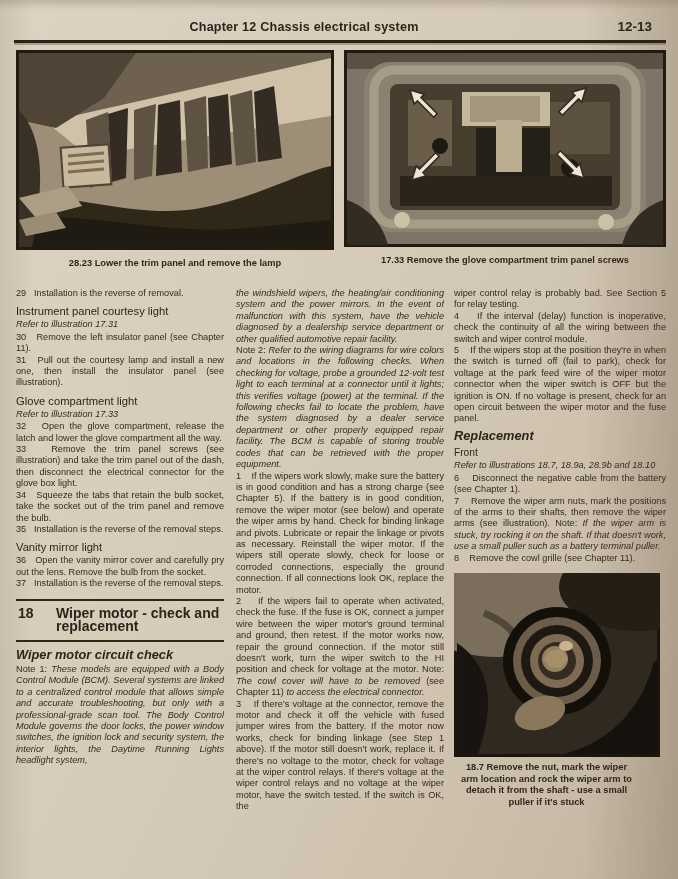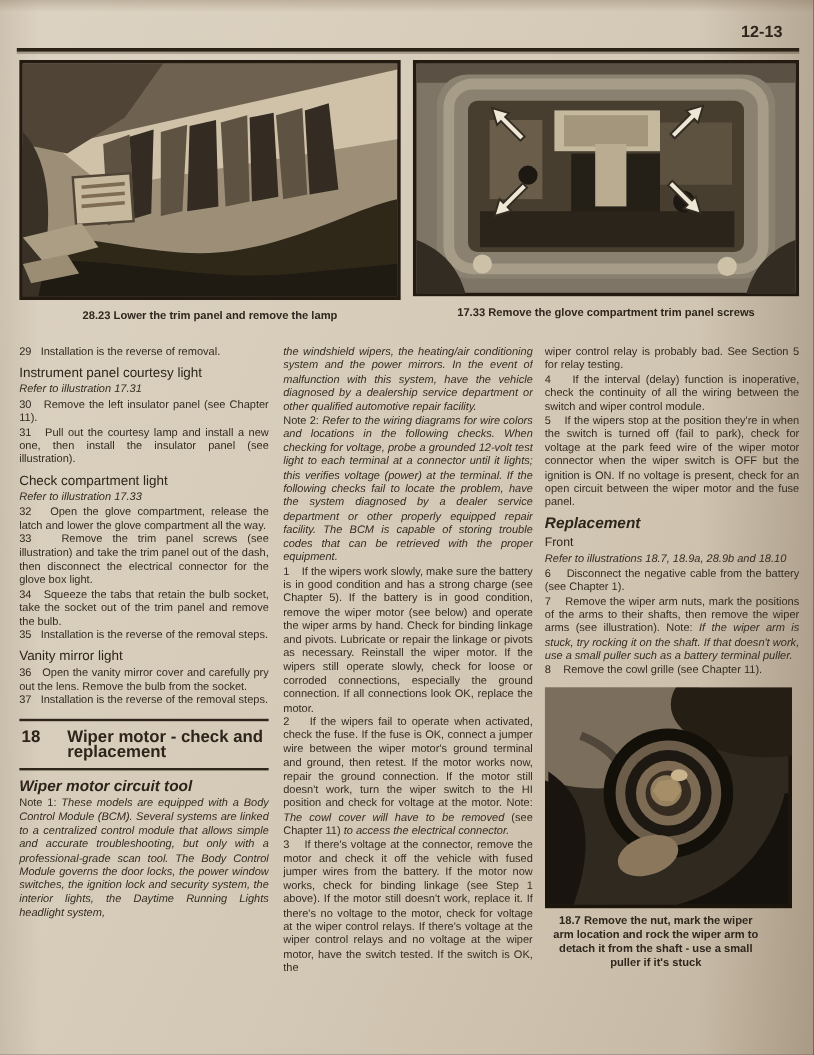--- a/index.html
+++ b/index.html
@@ -49,20 +49,21 @@
   .fig187-wrap{ margin-top:9px; width:185px; }
   .fig187{ width:206px; height:184px; }
   .cap187{ margin-top:5px; font-weight:bold; font-size:9.3px; line-height:11.5px;
     text-align:center; color:#2f271d; padding:0 6px; }
 </style>
 </head>
 <body>
 
 <div class="page">
 
+  <div class="chapter-title">Chapter 12   Chassis electrical system</div>
   <div class="page-number">12-13</div>
   <div class="header-rule"></div>
 
   <div class="figure f1731">
     <svg viewBox="0 0 318 200" preserveAspectRatio="none">
       <rect x="1.5" y="1.5" width="315" height="197" fill="#9c8e77" stroke="#231b11" stroke-width="3"></rect>
       <polygon points="3,3 315,3 315,10 30,72 3,72" fill="#6f6150"></polygon>
       <polygon points="30,72 315,8 315,66 72,106" fill="#cfc2a8"></polygon>
       <polygon points="3,3 120,3 88,48 40,78 3,70" fill="#4f4436"></polygon>
       <g fill="#5e5242">
@@ -124,34 +125,34 @@
     </svg>
   </div>
   <div class="figcap cap1733">17.33  Remove the glove compartment trim panel screws</div>
 
   <div class="col col-left">
       <p class="blk step"><span class="seg-r">29&nbsp;&nbsp;&nbsp;Installation is the reverse of removal.</span></p>
       <p class="blk h2"><span class="seg-b">Instrument panel courtesy light</span></p>
       <p class="blk refer"><span class="seg-i">Refer to illustration 17.31</span></p>
       <p class="blk step"><span class="seg-r">30&nbsp;&nbsp;&nbsp;Remove the left insulator panel (see Chapter 11).</span></p>
       <p class="blk step"><span class="seg-r">31&nbsp;&nbsp;&nbsp;Pull out the courtesy lamp and install a new one, then install the insulator panel </span><span class="seg-b">(see illustration)</span><span class="seg-r">.</span></p>
-      <p class="blk h2"><span class="seg-b">Check compartment light</span></p>
+      <p class="blk h2"><span class="seg-b">Glove compartment light</span></p>
       <p class="blk refer"><span class="seg-i">Refer to illustration 17.33</span></p>
       <p class="blk step"><span class="seg-r">32&nbsp;&nbsp;&nbsp;Open the glove compartment, release the latch and lower the glove compartment all the way.</span></p>
       <p class="blk step"><span class="seg-r">33&nbsp;&nbsp;&nbsp;Remove the trim panel screws </span><span class="seg-b">(see illustration)</span><span class="seg-r"> and take the trim panel out of the dash, then disconnect the electrical connector for the glove box light.</span></p>
       <p class="blk step"><span class="seg-r">34&nbsp;&nbsp;&nbsp;Squeeze the tabs that retain the bulb socket, take the socket out of the trim panel and remove the bulb.</span></p>
       <p class="blk step"><span class="seg-r">35&nbsp;&nbsp;&nbsp;Installation is the reverse of the removal steps.</span></p>
       <p class="blk h2"><span class="seg-b">Vanity mirror light</span></p>
       <p class="blk step"><span class="seg-r">36&nbsp;&nbsp;&nbsp;Open the vanity mirror cover and carefully pry out the lens. Remove the bulb from the socket.</span></p>
       <p class="blk step"><span class="seg-r">37&nbsp;&nbsp;&nbsp;Installation is the reverse of the removal steps.</span></p>
       <div class="rulebox">
         <span class="rb-num">18</span>
         <span class="rb-title">Wiper motor - check and replacement</span>
       </div>
-      <p class="blk h1i"><span class="seg-bi">Wiper motor circuit tool</span></p>
+      <p class="blk h1i"><span class="seg-bi">Wiper motor circuit check</span></p>
       <p class="blk note"><span class="seg-b">Note 1: </span><span class="seg-i">These models are equipped with a Body Control Module (BCM). Several systems are linked to a centralized control module that allows simple and accurate troubleshooting, but only with a professional-grade scan tool. The Body Control Module governs the door locks, the power window switches, the ignition lock and security system, the interior lights, the Daytime Running Lights headlight system,</span></p>
     </div>
   <div class="col col-middle">
       <p class="blk note"><span class="seg-i">the windshield wipers, the heating/air conditioning system and the power mirrors. In the event of malfunction with this system, have the vehicle diagnosed by a dealership service department or other qualified automotive repair facility.</span></p>
       <p class="blk note"><span class="seg-b">Note 2: </span><span class="seg-i">Refer to the wiring diagrams for wire colors and locations in the following checks. When checking for voltage, probe a grounded 12-volt test light to each terminal at a connector until it lights; this verifies voltage (power) at the terminal. If the following checks fail to locate the problem, have the system diagnosed by a dealer service department or other properly equipped repair facility. The BCM is capable of storing trouble codes that can be retrieved with the proper equipment.</span></p>
       <p class="blk step"><span class="seg-r">1&nbsp;&nbsp;&nbsp;&nbsp;If the wipers work slowly, make sure the battery is in good condition and has a strong charge (see Chapter 5). If the battery is in good condition, remove the wiper motor (see below) and operate the wiper arms by hand. Check for binding linkage and pivots. Lubricate or repair the linkage or pivots as necessary. Reinstall the wiper motor. If the wipers still operate slowly, check for loose or corroded connections, especially the ground connection. If all connections look OK, replace the motor.</span></p>
       <p class="blk step"><span class="seg-r">2&nbsp;&nbsp;&nbsp;&nbsp;If the wipers fail to operate when activated, check the fuse. If the fuse is OK, connect a jumper wire between the wiper motor's ground terminal and ground, then retest. If the motor works now, repair the ground connection. If the motor still doesn't work, turn the wiper switch to the HI position and check for voltage at the motor. </span><span class="seg-b">Note: </span><span class="seg-i">The cowl cover will have to be removed </span><span class="seg-r">(see Chapter 11) </span><span class="seg-i">to access the electrical connector.</span></p>
       <p class="blk step"><span class="seg-r">3&nbsp;&nbsp;&nbsp;&nbsp;If there's voltage at the connector, remove the motor and check it off the vehicle with fused jumper wires from the battery. If the motor now works, check for binding linkage (see Step 1 above). If the motor still doesn't work, replace it. If there's no voltage to the motor, check for voltage at the wiper control relays. If there's voltage at the wiper control relays and no voltage at the wiper motor, have the switch tested. If the switch is OK, the</span></p>
     </div>
   <div class="col col-right">

